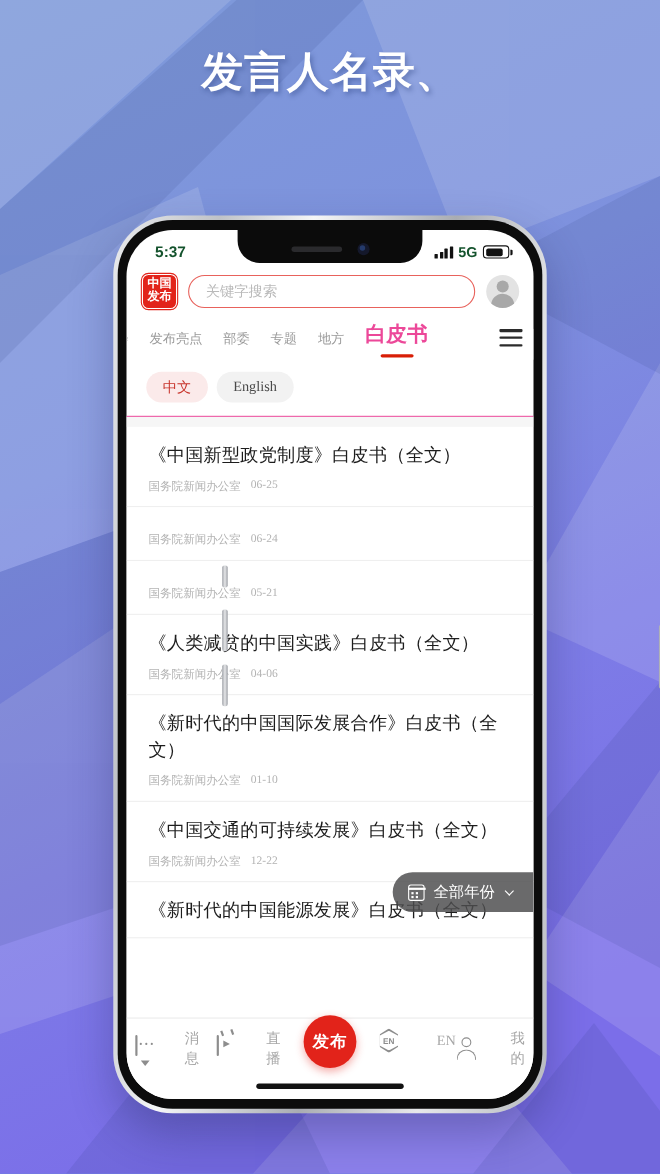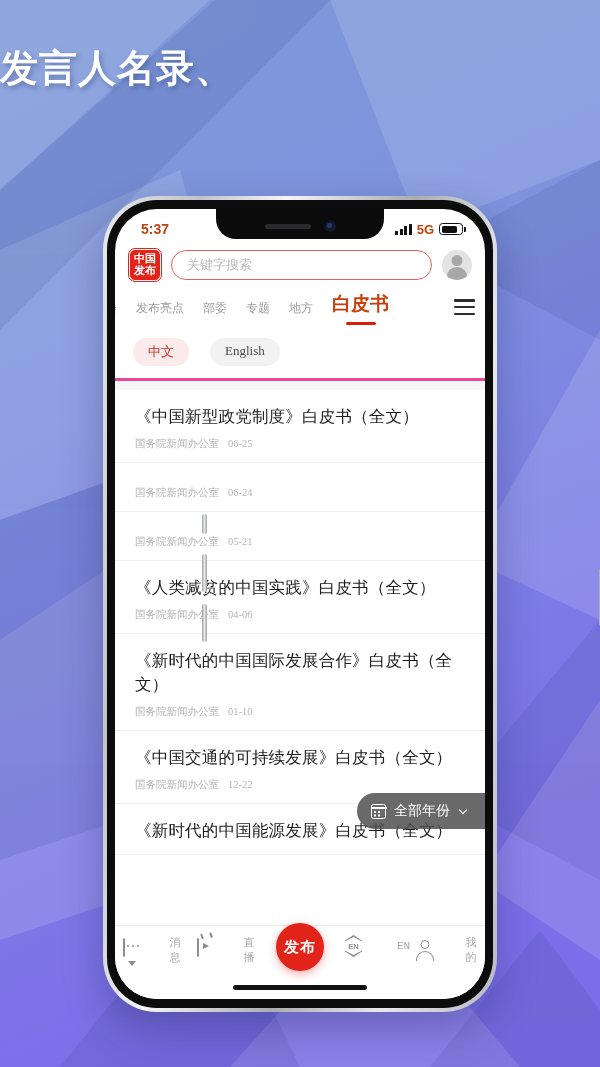--- a/index.html
+++ b/index.html
@@ -9,21 +9,22 @@
     position:relative;
     background:#6f7fe0;
   }
 
   
   #bg { position:absolute; inset:0; z-index:0; }
 
   
   .headline {
     position:absolute; left:0; right:0; top:42px; z-index:5;
-    font-family: Liberation Serif, serif;
+    text-align:center;
+    font-family: Liberation Mono, monospace;
     font-weight:700;
     color:#ffffff;
     font-size:38px;
     line-height:1.42;
     letter-spacing:1px;
     text-shadow: 2px 3px 5px rgba(30,50,110,.38);
   }
   .headline .l1 { display:block; padding-left:0; }
   .headline .l2 { display:block; }
 
@@ -70,21 +71,21 @@
   }
   .speaker { width:46px; height:5px; background:#2a2a2d; border-radius:3px; margin-top:4px;}
   .frontcam { width:11px; height:11px; border-radius:50%; background:#14182b; margin-top:4px; position:relative;}
   .frontcam::after{content:"";position:absolute;left:2px;top:2px;width:5px;height:5px;border-radius:50%;background:#243a6b;}
 
   
   .statusbar {
     height:34px; flex:0 0 34px;
     display:flex; align-items:center; justify-content:space-between;
     padding:6px 22px 0 26px;
-    font-size:14px; font-weight:700; color:#c2410c;
+    font-size:14px; font-weight:700; color:#14532d;
     position:relative; z-index:31;
   }
   .sb-right { display:flex; align-items:center; gap:5px; }
   .bars { display:flex; align-items:flex-end; gap:1.5px; height:11px; }
   .bars i { width:3px; background:#111; border-radius:.5px; display:block; }
   .bars i:nth-child(1){height:4px}
   .bars i:nth-child(2){height:6px}
   .bars i:nth-child(3){height:8.5px}
   .bars i:nth-child(4){height:11px}
   .net { font-size:13px; font-weight:700; }
@@ -122,35 +123,35 @@
     padding:2px 0 0 0; position:relative;
     border-bottom:none;
   }
   .navscroll { display:flex; align-items:flex-end; gap:19px; padding-left:8px; flex:1 1 auto; overflow:hidden; }
   .navtab {
     position:relative; white-space:nowrap;
     font-family:"Liberation Serif","DejaVu Serif",serif;
     font-size:12px; color:#9b9b9b; padding-bottom:10px;
   }
   .navtab.partial { margin-left:-18px; }
-  .navtab.active { color:#c2410c; font-weight:700; font-size:19px; }
+  .navtab.active { color:#ec4899; font-weight:700; font-size:19px; }
   .navtab.active .uline {
     position:absolute; left:50%; transform:translateX(-50%); bottom:2px;
     width:30px; height:3px; background:#d81e06; border-radius:2px;
   }
   .hamburger {
     flex:0 0 auto; width:42px; padding-bottom:12px;
     display:flex; flex-direction:column; gap:4.5px; align-items:center;
     background:#fff; box-shadow:-6px 0 8px -2px rgba(255,255,255,.95);
     z-index:3;
   }
   .hamburger i { display:block; width:21px; height:2.2px; background:#2b2b2b; border-radius:1px;}
 
   
-  .langrow { display:flex; gap:21px; padding:11px 0 12px 18px; border-bottom:3px solid #ec4899; }
+  .langrow { display:flex; gap:8px; padding:11px 0 12px 18px; border-bottom:1px solid #ec4899; }
   .chip {
     padding:5px 15px; border-radius:14px; font-size:13px;
     font-family:"Liberation Serif","DejaVu Serif",serif;
   }
   .chip.cn { background:#fbeaea; color:#c8342b; }
   .chip.en { background:#f2f2f2; color:#4a4a4a; font-family:"Liberation Serif",serif; }
 
   
   .list { flex:1 1 auto; overflow:hidden; background:#fff; position:relative; }
   .listtop { height:9px; background:#f6f6f6; }
@@ -180,21 +181,21 @@
   .chev { width:6px; height:6px; border-right:1.6px solid #fff; border-bottom:1.6px solid #fff; transform:rotate(45deg); margin-left:2px; margin-top:-3px;}
 
   
   .tabbar {
     flex:0 0 auto; height:74px;
     border-top:1px solid #ececec;
     display:flex; align-items:flex-start; justify-content:space-around;
     padding-top:9px; background:#fff; position:relative;
   }
   .tabitem { width:58px; display:flex; flex-direction:row; align-items:center; gap:6px; }
-  .tabitem .lbl { font-size:11px; color:#a7a7a7; font-family:Liberation Mono, monospace;margin-left:29px; }
+  .tabitem .lbl { font-size:13px; color:#a7a7a7; font-family:Liberation Serif, serif;margin-left:29px; }
   .ic { width:22px; height:22px; position:relative; }
   
   .ic-msg { border:1.7px solid #8d8d8d; border-radius:4px; width:21px; height:16px; margin-top:2px;}
   .ic-msg::after{content:"";position:absolute;left:5px;bottom:-5px;width:0;height:0;border-left:4px solid transparent;border-right:4px solid transparent;border-top:5px solid #8d8d8d;}
   .ic-msg .dots{position:absolute;left:3.5px;top:6px;width:2.4px;height:2.4px;border-radius:50%;background:#8d8d8d;box-shadow:5px 0 0 #8d8d8d,10px 0 0 #8d8d8d;}
   
   .ic-live { border:1.7px solid #8d8d8d; border-radius:3px; width:19px; height:16px; margin-top:3px;}
   .ic-live::before{content:"";position:absolute;left:4px;top:-5px;width:1.7px;height:5px;background:#8d8d8d;transform:rotate(-20deg);box-shadow:9px 2px 0 #8d8d8d;}
   .ic-live .play{position:absolute;left:6px;top:4px;width:0;height:0;border-top:3.5px solid transparent;border-bottom:3.5px solid transparent;border-left:6px solid #8d8d8d;}
   

